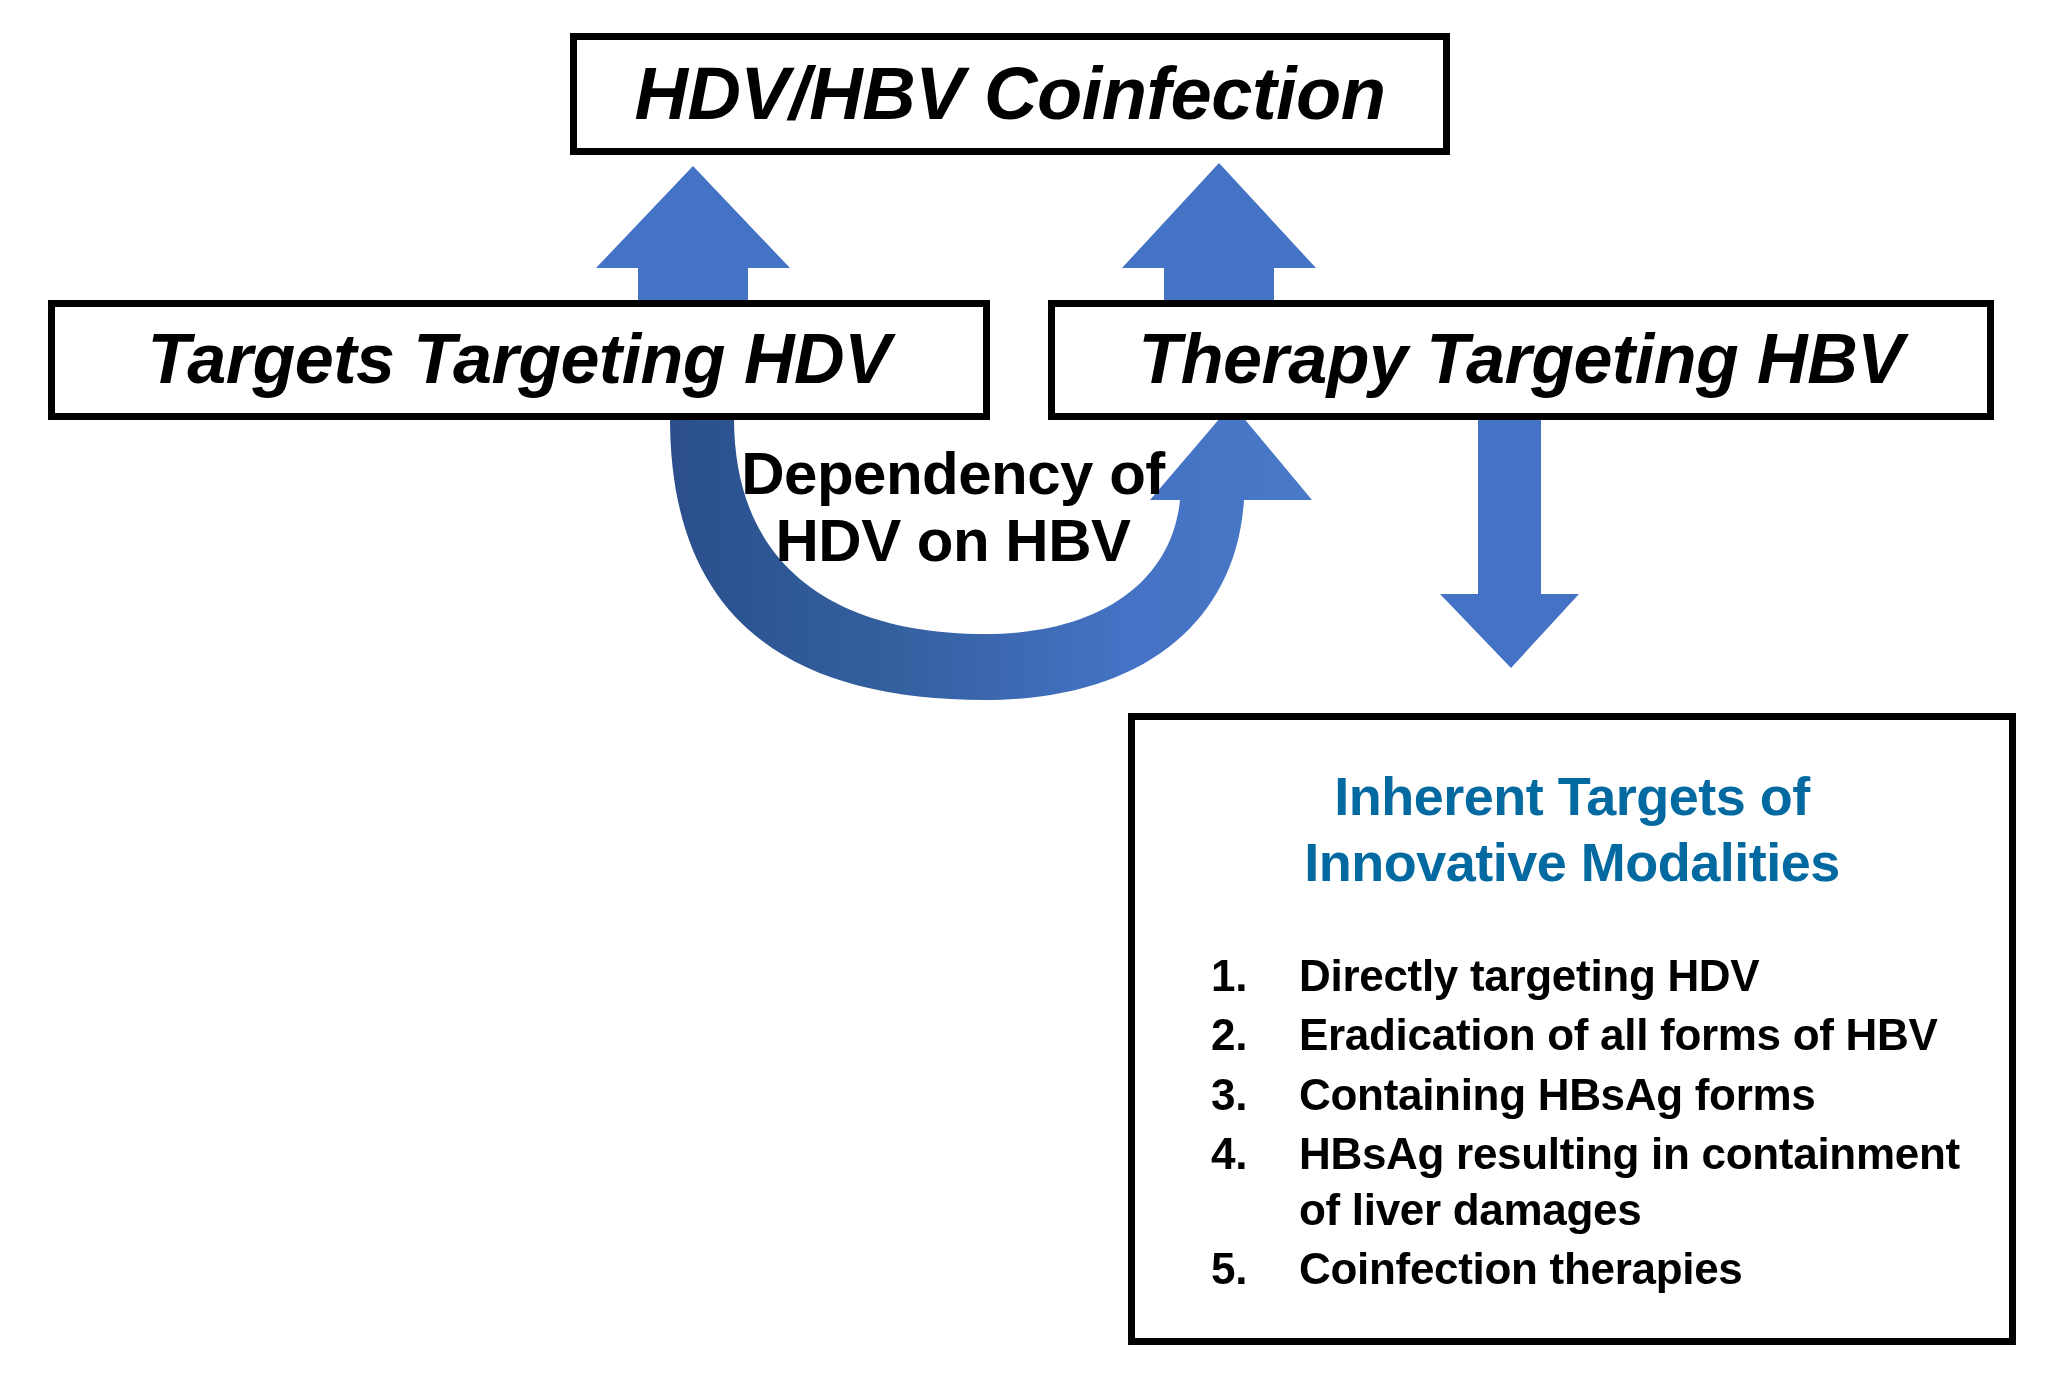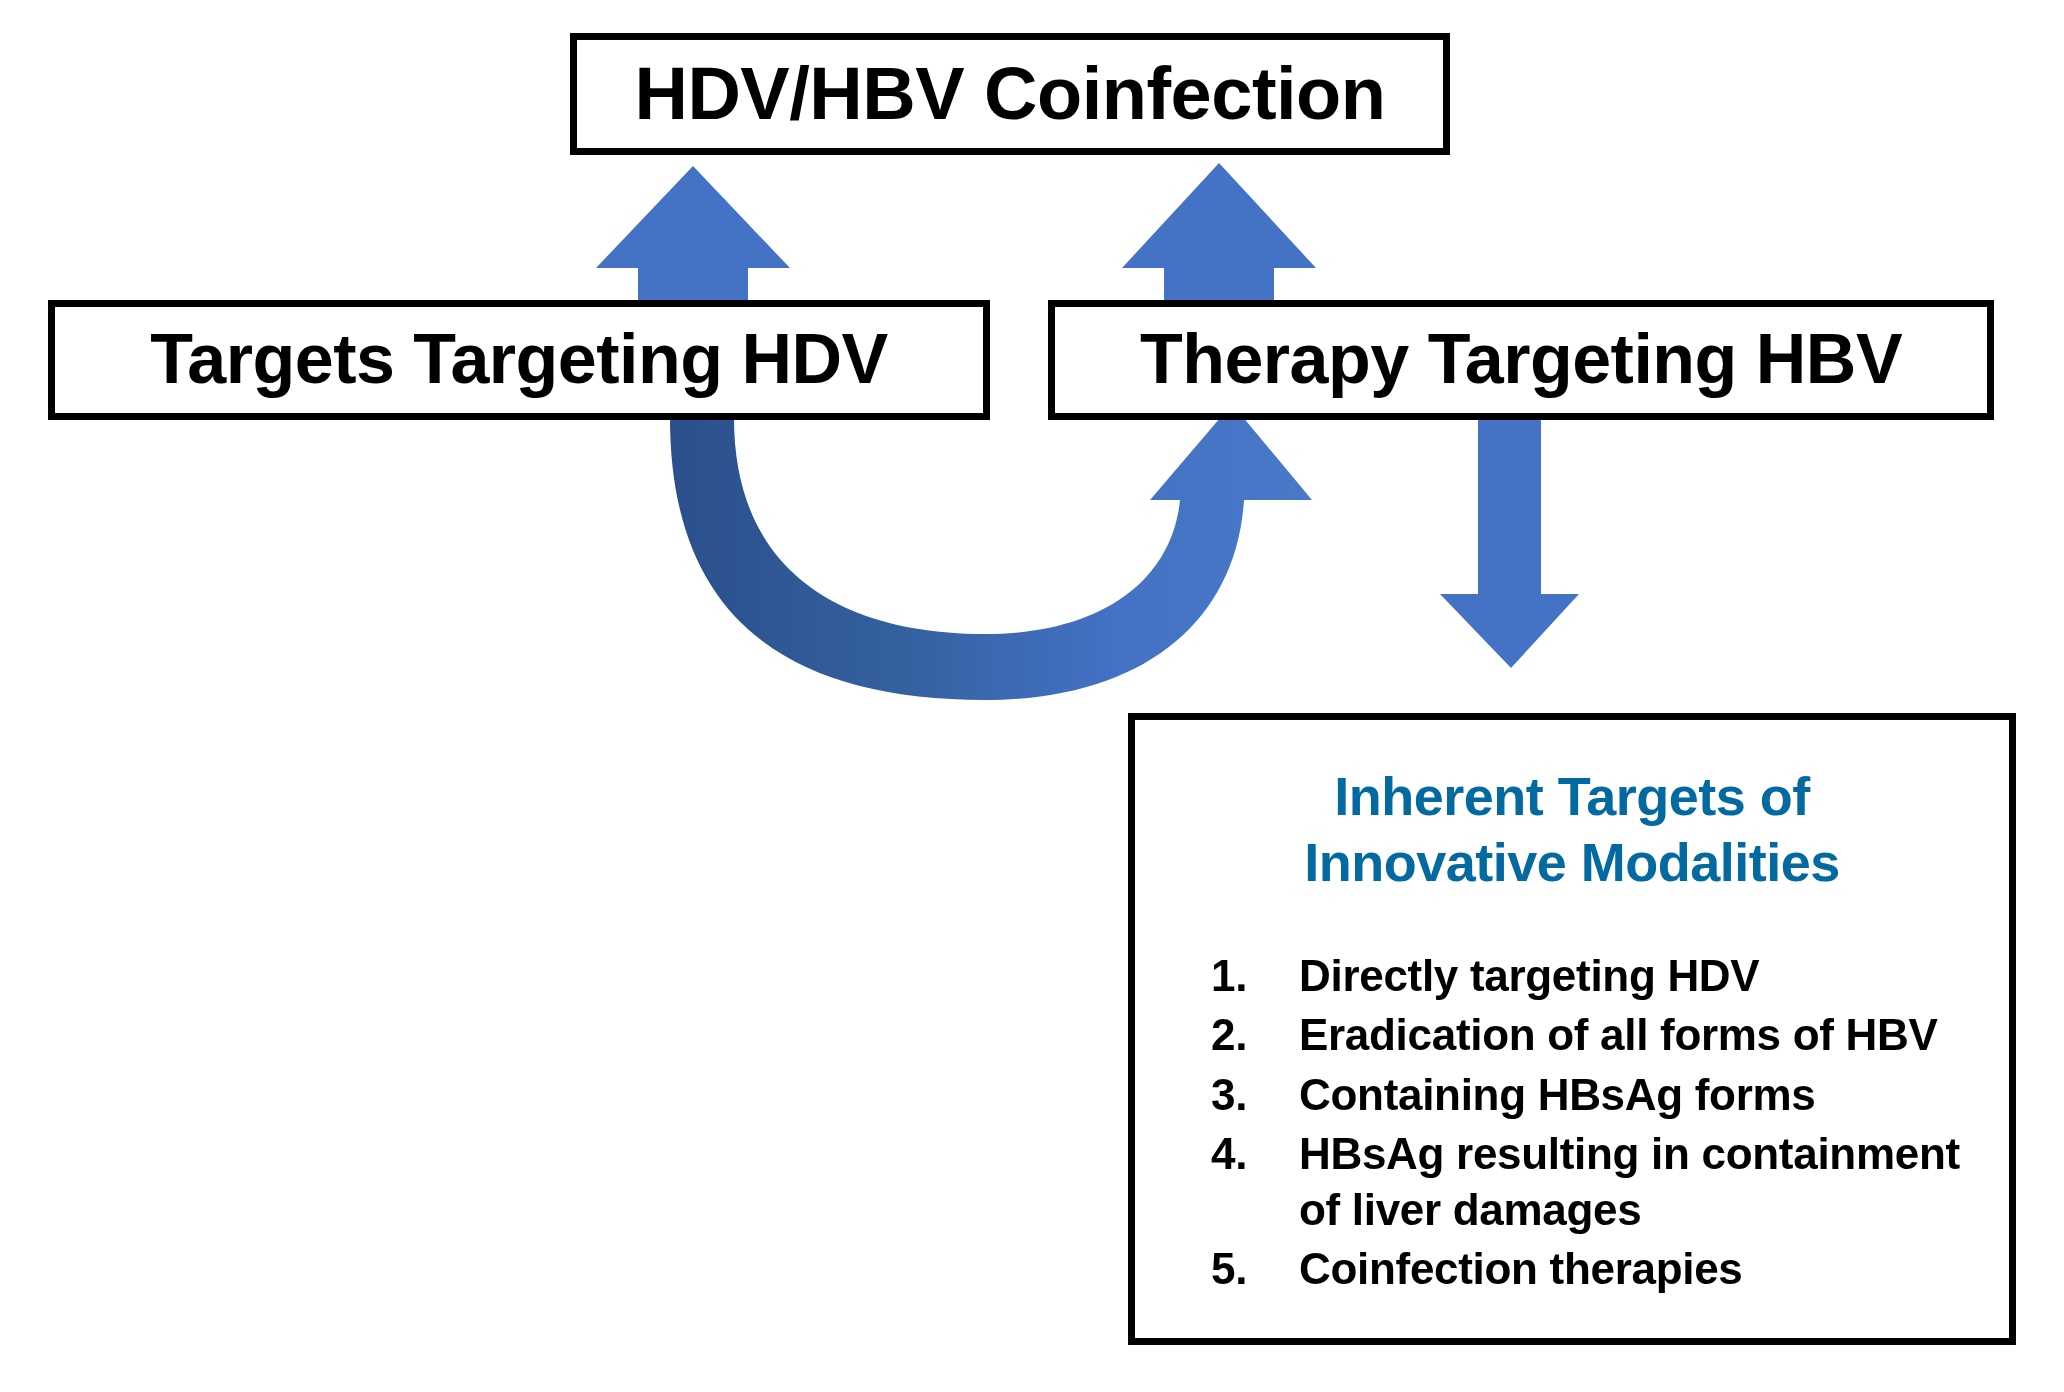--- a/index.html
+++ b/index.html
@@ -28,20 +28,21 @@
     align-items: center;
     justify-content: center;
     z-index: 5;
   }
   .box-label {
     font-weight: bold;
     color: #000000;
     white-space: nowrap;
     line-height: 1.05;
     letter-spacing: -0.5px;
+    font-style: italic;
   }
 
   
   #coinfection-box {
     left: 570px;
     top: 33px;
     width: 880px;
     height: 122px;
   }
   #coinfection-box .box-label { font-size: 74px; }
@@ -179,20 +180,24 @@
   </div>
 
   <div class="box" id="therapy-hdv-box">
     <div class="box-label">Targets Targeting HDV</div>
   </div>
 
   <div class="box" id="therapy-hbv-box">
     <div class="box-label">Therapy Targeting HBV</div>
   </div>
 
+  <div id="dependency-caption">
+    <div>Dependency of</div>
+    <div>HDV on HBV</div>
+  </div>
 
   <div class="box" id="targets-box">
     <div id="targets-title">
       <div>Inherent Targets of</div>
       <div>Innovative Modalities</div>
     </div>
     <ol id="targets-list">
       <li>Directly targeting HDV</li>
       <li>Eradication of all forms of HBV</li>
       <li>Containing HBsAg forms</li>

